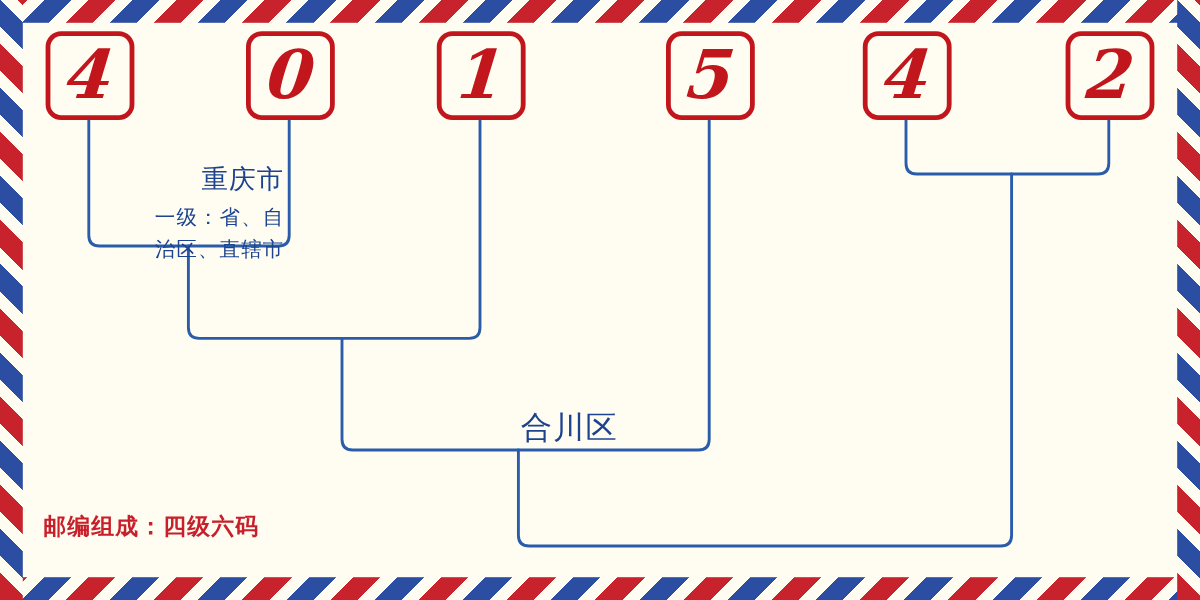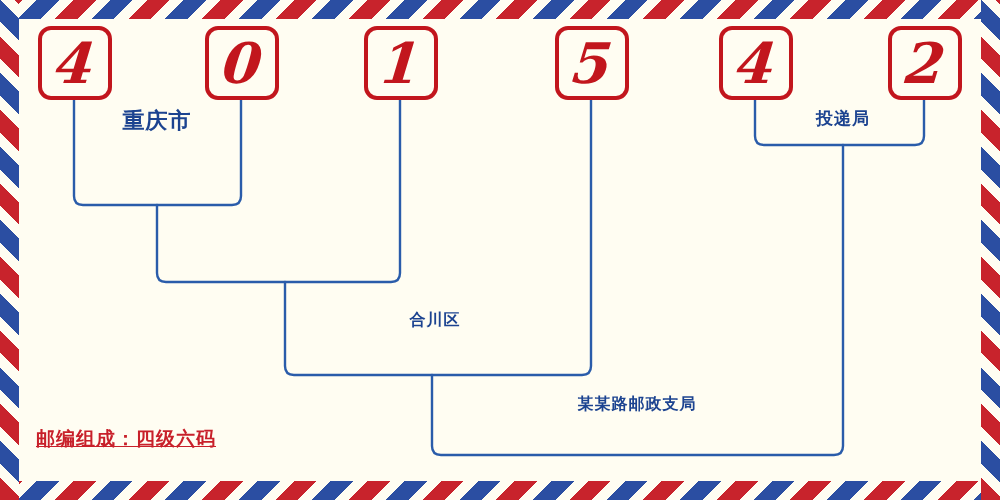--- a/index.html
+++ b/index.html
@@ -34,31 +34,31 @@
   .digit{
     color:#c2161d;font-family:"DejaVu Serif","Liberation Serif",serif;
     font-style:italic;font-weight:bold;font-size:56px;line-height:1;
     transform:skewX(-6deg);
   }
 
   svg.wires{position:absolute;left:0;top:0;}
   svg.wires path{fill:none;stroke-width:2.4;stroke-linecap:round;}
 
   .lbl{
-    position:absolute;color:#1c4390;font-weight:bold;
-    text-align:center;letter-spacing:1px;
+    position:absolute;color:#1c4390;font-weight:normal;
+    text-align:right;letter-spacing:1px;margin-top:29px;
   }
   .lbl-big{font-size:22px;}
-  .lbl-mid{font-size:16px;}
+  .lbl-mid{font-size:26px;}
   .lbl-sm{font-size:17px;}
   .lbl-xs{font-size:16px;}
   .desc-line{display:block;line-height:26px;}
   .footer-note{
     position:absolute;left:36px;top:426px;
-    color:#c8202a;font-weight:bold;font-size:19px;letter-spacing:1px;text-decoration:underline;
+    color:#c8202a;font-weight:bold;font-size:19px;letter-spacing:1px;
   }
 </style>
 </head>
 <body>
 
 <div class="canvas">
 
   <div class="edge edge-h edge-top"></div>
   <div class="edge edge-h edge-bottom"></div>
   <div class="edge edge-v edge-left"></div>
@@ -85,23 +85,25 @@
     <span class="digit">5</span>
   </div>
   <div class="digit-box" style="left:719px">
     <span class="digit">4</span>
   </div>
   <div class="digit-box" style="left:888px">
     <span class="digit">2</span>
   </div>
 
   <div class="lbl lbl-big" style="left:77px;top:106px;width:160px;">重庆市</div>
+  <div class="lbl lbl-sm" style="left:77px;top:140px;width:160px;">
+    <span class="desc-line">一级：省、自</span>
+    <span class="desc-line">治区、直辖市</span>
+  </div>
 
 
   <div class="lbl lbl-mid" style="left:355px;top:310px;width:160px;">合川区</div>
 
-  <div class="lbl lbl-xs" style="left:517px;top:394px;width:240px;">某某路邮政支局</div>
 
-  <div class="lbl lbl-sm" style="left:763px;top:107px;width:160px;">投递局</div>
 
   <div class="footer-note">邮编组成：四级六码</div>
 
 </div>
 
 </body></html>

